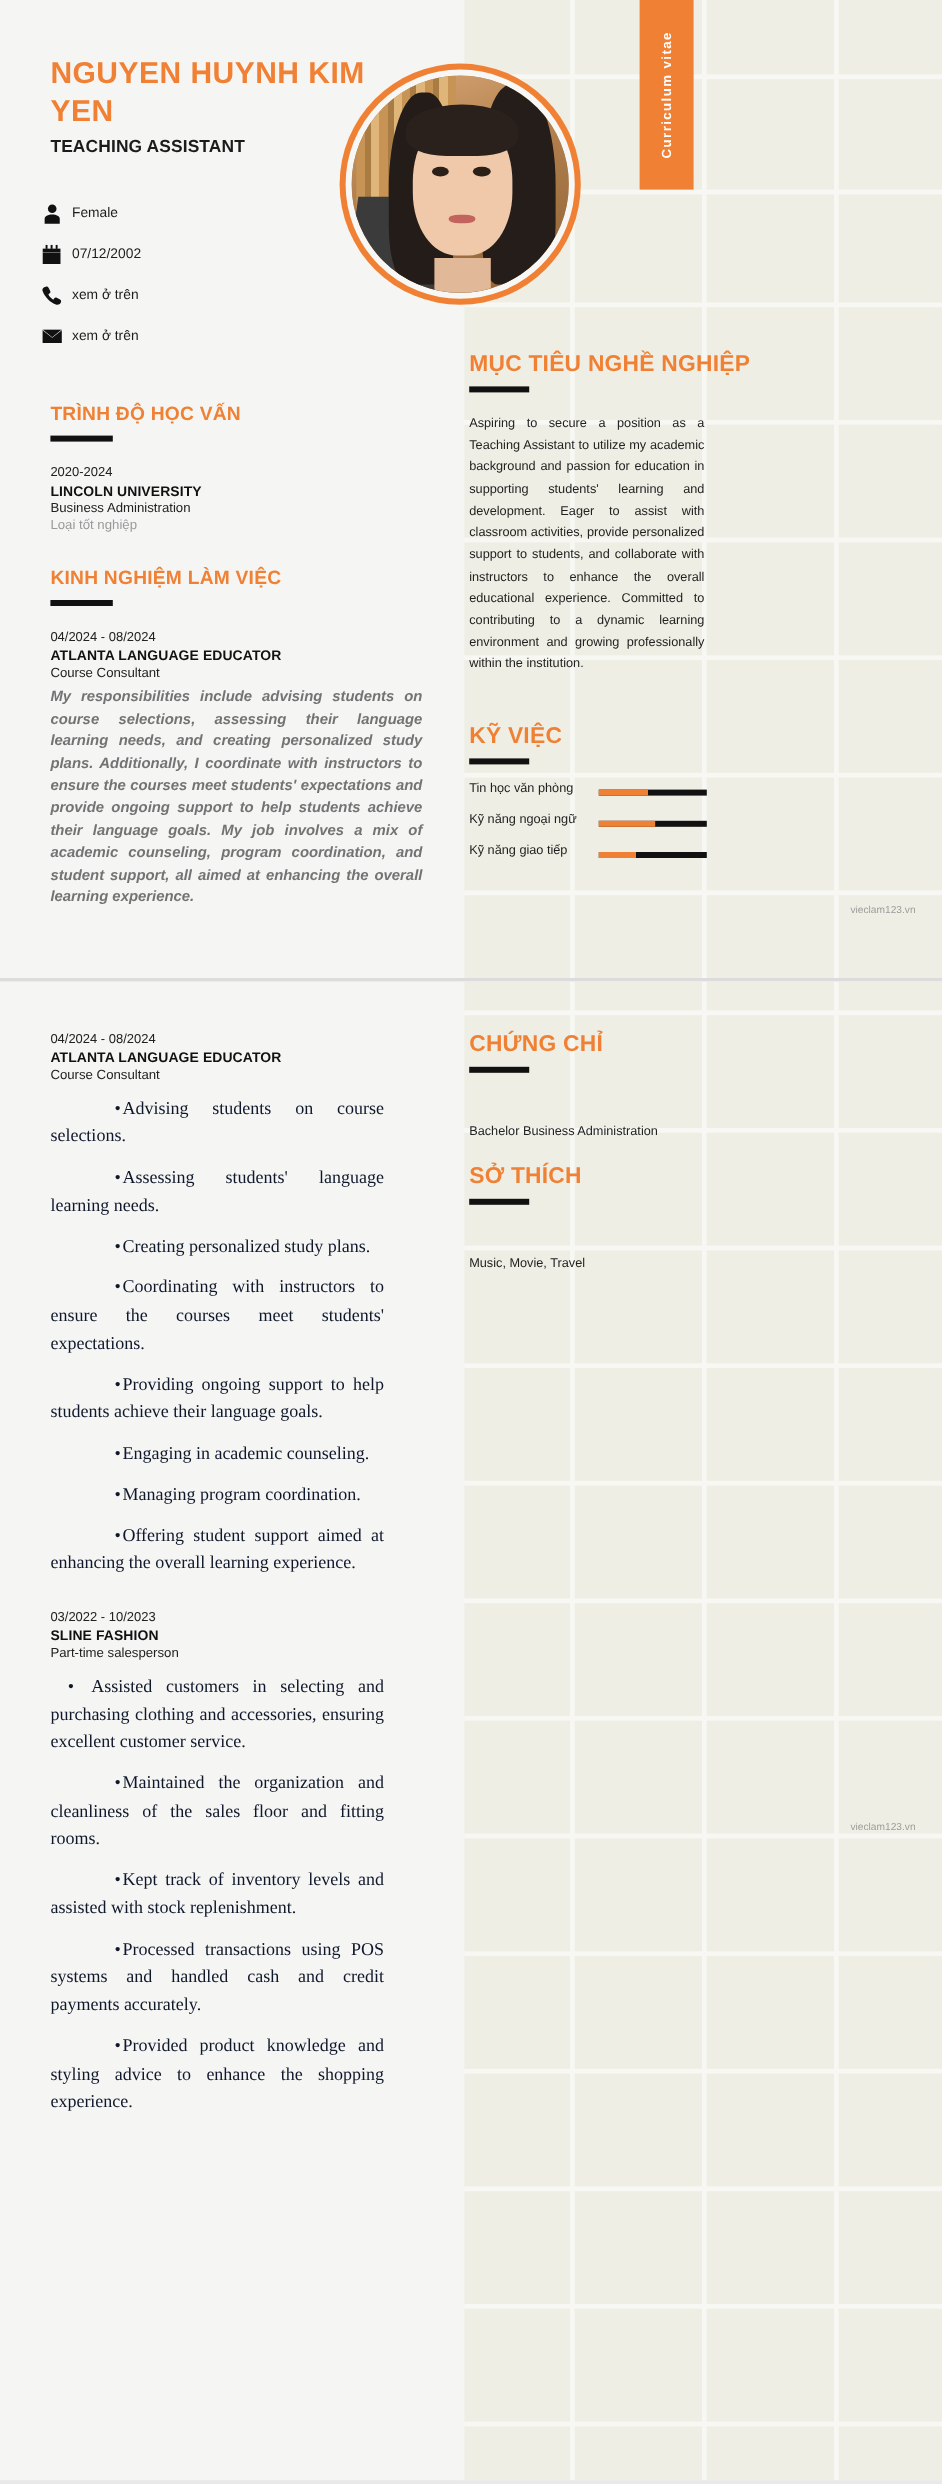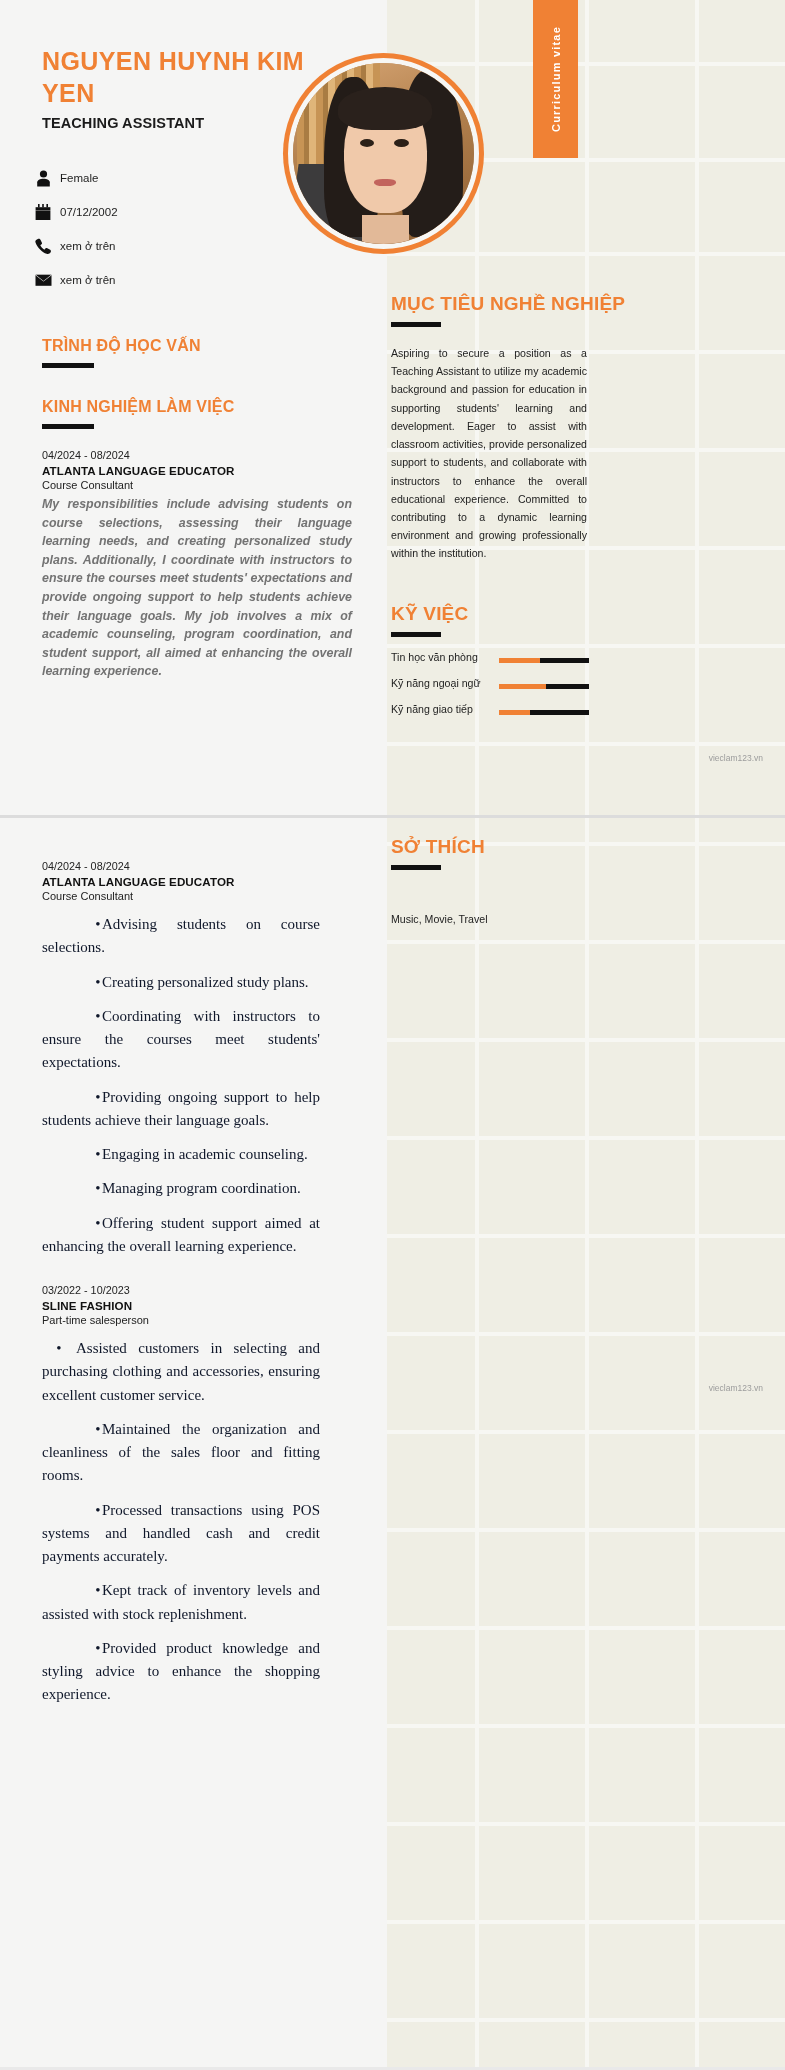--- a/index.html
+++ b/index.html
@@ -285,20 +285,26 @@
               <path d="M0.8 0.8h15.4L8.5 7z" fill="#111"></path>
             </svg>
         </span>
         <span class="ctext">xem ở trên</span>
       </div>
     </div>
 
     <div class="sec" style="margin-top:44px">
       <div class="sec-title">TRÌNH ĐỘ HỌC VẤN</div>
       <div class="sec-rule"></div>
+      <div class="ent">
+        <div class="ent-date">2020-2024</div>
+        <div class="ent-org">LINCOLN UNIVERSITY</div>
+        <div class="ent-sub">Business Administration</div>
+        <div class="ent-note">Loại tốt nghiệp</div>
+      </div>
     </div>
 
     <div class="sec" style="margin-top:30px">
       <div class="sec-title">KINH NGHIỆM LÀM VIỆC</div>
       <div class="sec-rule"></div>
       <div class="ent">
         <div class="ent-date">04/2024 - 08/2024</div>
         <div class="ent-org">ATLANTA LANGUAGE EDUCATOR</div>
         <div class="ent-sub">Course Consultant</div>
         <div class="ent-desc">My responsibilities include advising students on course selections, assessing their language learning needs, and creating personalized study plans. Additionally, I coordinate with instructors to ensure the courses meet students' expectations and provide ongoing support to help students achieve their language goals. My job involves a mix of academic counseling, program coordination, and student support, all aimed at enhancing the overall learning experience.</div>
@@ -364,44 +370,50 @@
     <div class="gutter"></div>
 
     <div class="p2">
 
       <div>
         <div class="ent-date">04/2024 - 08/2024</div>
         <div class="ent-org">ATLANTA LANGUAGE EDUCATOR</div>
         <div class="ent-sub">Course Consultant</div>
         <div style="margin-top:6px">
           <div class="bul bul-first-indent"><span class="dot">•</span><span>Advising students on course selections.</span></div>
+          <div class="bul bul-first-indent"><span class="dot">•</span><span>Assessing students' language learning needs.</span></div>
           <div class="bul bul-first-indent"><span class="dot">•</span><span>Creating personalized study plans.</span></div>
           <div class="bul bul-first-indent"><span class="dot">•</span><span>Coordinating with instructors to ensure the courses meet students' expectations.</span></div>
           <div class="bul bul-first-indent"><span class="dot">•</span><span>Providing ongoing support to help students achieve their language goals.</span></div>
           <div class="bul bul-first-indent"><span class="dot">•</span><span>Engaging in academic counseling.</span></div>
           <div class="bul bul-first-indent"><span class="dot">•</span><span>Managing program coordination.</span></div>
           <div class="bul bul-first-indent"><span class="dot">•</span><span>Offering student support aimed at enhancing the overall learning experience.</span></div>
         </div>
       </div>
 
       <div style="margin-top:26px">
         <div class="ent-date">03/2022 - 10/2023</div>
         <div class="ent-org">SLINE FASHION</div>
         <div class="ent-sub">Part-time salesperson</div>
         <div style="margin-top:6px">
           <div class="bul"><span class="dot">•</span><span>Assisted customers in selecting and purchasing clothing and accessories, ensuring excellent customer service.</span></div>
           <div class="bul bul-first-indent"><span class="dot">•</span><span>Maintained the organization and cleanliness of the sales floor and fitting rooms.</span></div>
+          <div class="bul bul-first-indent"><span class="dot">•</span><span>Kept track of inventory levels and assisted with stock replenishment.</span></div>
           <div class="bul bul-first-indent"><span class="dot">•</span><span>Processed transactions using POS systems and handled cash and credit payments accurately.</span></div>
-          <div class="bul bul-first-indent"><span class="dot">•</span><span>Kept track of inventory levels and assisted with stock replenishment.</span></div>
           <div class="bul bul-first-indent"><span class="dot">•</span><span>Provided product knowledge and styling advice to enhance the shopping experience.</span></div>
         </div>
       </div>
     </div>
 
     <div class="rightcol">
+      <div class="rsec" style="margin-top:42px">
+        <div class="rsec-title">CHỨNG CHỈ</div>
+        <div class="rsec-rule"></div>
+        <div class="rlist" style="margin-top:40px">Bachelor Business Administration</div>
+      </div>
 
       <div class="rsec" style="margin-top:18px">
         <div class="rsec-title">SỞ THÍCH</div>
         <div class="rsec-rule"></div>
         <div class="rlist" style="margin-top:40px">Music, Movie, Travel</div>
       </div>
 
       <div class="watermark" style="margin-top:455px">vieclam123.vn</div>
     </div>
   </div>

